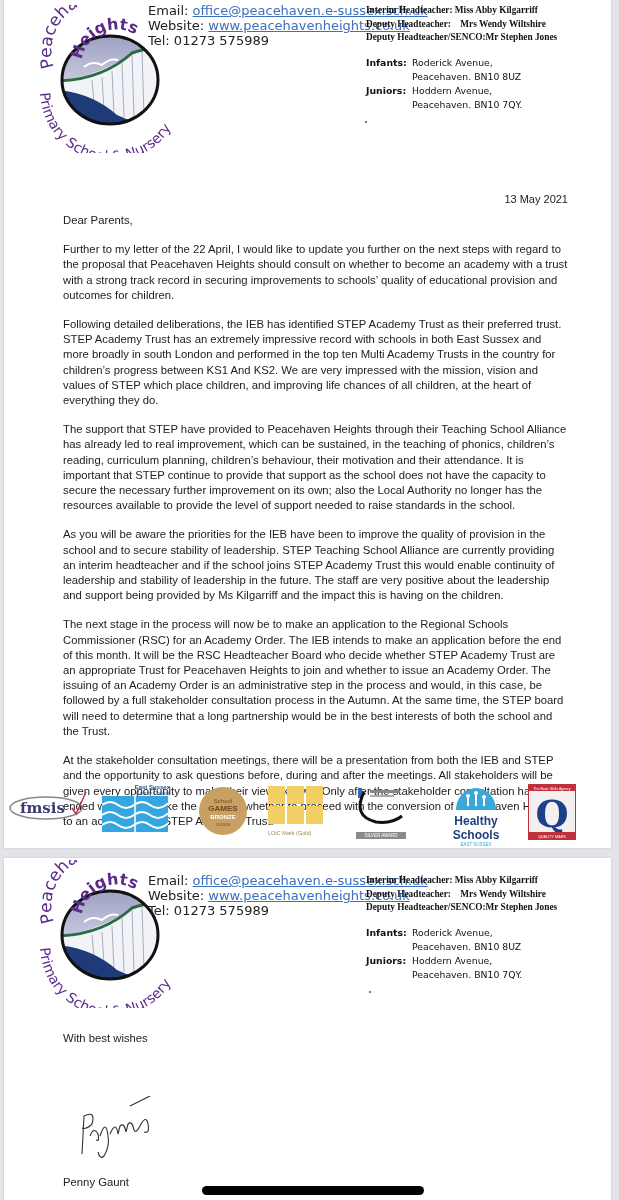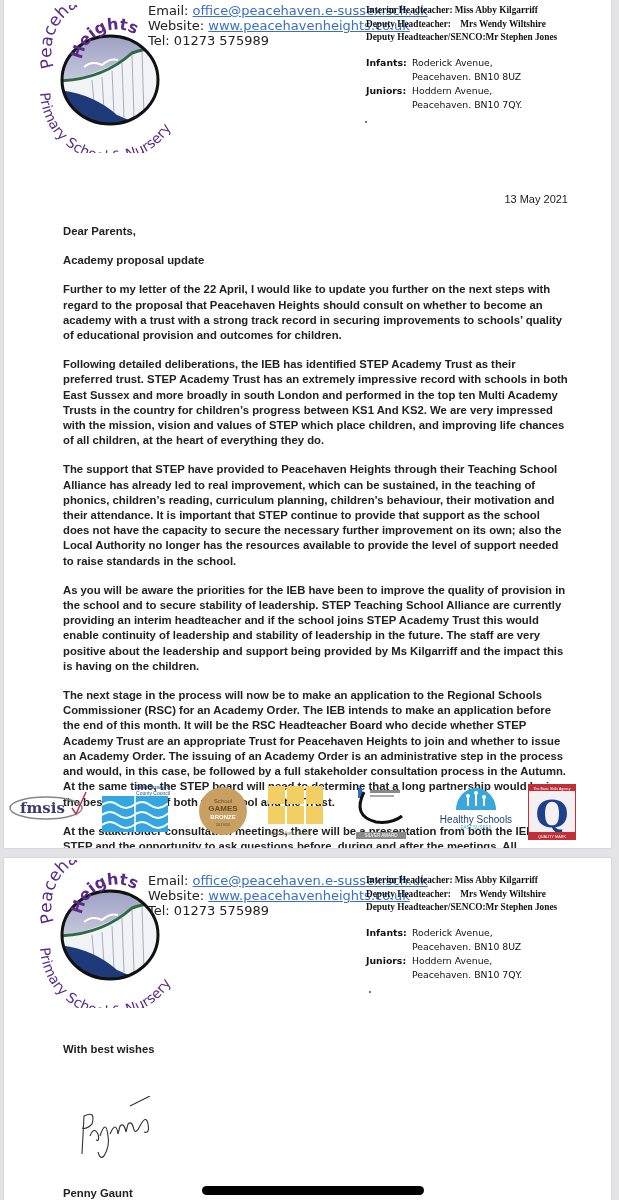--- a/index.html
+++ b/index.html
@@ -8,21 +8,21 @@
   #page1 { top:0; height:848px; }
   #page2 { top:858px; height:342px; }
   .logo { position:absolute; width:150px; height:148px; }
   .contact { position:absolute; font-family:"DejaVu Sans", sans-serif; font-size:13px; line-height:15px; color:#222; }
   .contact a { color:#3a6fc1; text-decoration:underline; }
   .staff { position:absolute; font-family:Liberation Serif, serif; font-size:9.3px; line-height:13.5px; color:#111; font-weight:bold; }
   .addr { position:absolute; font-family:"DejaVu Sans", sans-serif; font-size:9.3px; line-height:14px; color:#111; }
   .addr .lbl { display:inline-block; width:46px; font-weight:bold; }
   .addr .ind { padding-left:46px; }
   .body-text { position:absolute; left:59px; width:505px; font-size:11.3px; line-height:15.2px; color:#222; }
-  .body-text p { margin:12px 0 14px 0;font-weight:bold; }
+  .body-text p { margin:1px 0 14px 0; }
   .date { position:absolute; right:43px; top:193px; font-size:11px; color:#222; }
   .badges { position:absolute; left:2px; top:784px; width:590px; height:60px; }
   .badge { position:absolute; }
   .dot { position:absolute; width:2px; height:2px; background:#777; }
   .sig { position:absolute; }
 </style>
 </head>
 <body>
 
 <div class="page" id="page1">
@@ -78,21 +78,20 @@
     <div class="ind">Peacehaven. BN10 8UZ</div>
     <div><span class="lbl">Juniors:</span><span>Hoddern Avenue,</span></div>
     <div class="ind">Peacehaven. BN10 7QY.</div>
   </div>
   <div class="dot" style="left:361px; top:121px;"></div>
 
   <div class="date">13 May 2021</div>
 
   <div class="body-text" style="top:212px;">
     <p>Dear Parents,</p>
-    <p>Academy proposal update</p>
     <p>Further to my letter of the 22 April, I would like to update you further on the next steps with regard to the proposal that Peacehaven Heights should consult on whether to become an academy with a trust with a strong track record in securing improvements to schools’ quality of educational provision and outcomes for children.</p>
     <p>Following detailed deliberations, the IEB has identified STEP Academy Trust as their preferred trust.  STEP Academy Trust has an extremely impressive record with schools in both East Sussex and more broadly in south London and performed in the top ten Multi Academy Trusts in the country for children’s progress between KS1 And KS2. We are very impressed with the mission, vision and values of STEP which place children, and improving life chances of all children, at the heart of everything they do.</p>
     <p>The support that STEP have provided to Peacehaven Heights through their Teaching School Alliance has already led to real improvement, which can be sustained, in the teaching of phonics, children’s reading, curriculum planning, children’s behaviour, their motivation and their attendance. It is important that STEP continue to provide that support as the school does not have the capacity to secure the necessary further improvement on its own; also the Local Authority no longer has the resources available to provide the level of support needed to raise standards in the school.</p>
     <p>As you will be aware the priorities for the IEB have been to improve the quality of provision in the school and to secure stability of leadership. STEP Teaching School Alliance are currently providing an interim headteacher and if the school joins STEP Academy Trust this would enable continuity of leadership and stability of leadership in the future. The staff are very positive about the leadership and support being provided by Ms Kilgarriff and the impact this is having on the children.</p>
     <p>The next stage in the process will now be to make an application to the Regional Schools Commissioner (RSC) for an Academy Order. The IEB intends to make an application before the end of this month. It will be the RSC Headteacher Board who decide whether STEP Academy Trust are an appropriate Trust for Peacehaven Heights to join and whether to issue an Academy Order. The issuing of an Academy Order is an administrative step in the process and would, in this case, be followed by a full stakeholder consultation process in the Autumn. At the same time, the STEP board will need to determine that a long partnership would be in the best interests of both the school and the Trust.</p>
     <p>At the stakeholder consultation meetings, there will be a presentation from both the IEB and STEP and the opportunity to ask questions before, during and after the meetings. All stakeholders will be given every opportunity to make their views known. Only after the stakeholder consultation has ended will the IEB take the decision whether to proceed with the conversion of Peacehaven Heights to an academy with STEP Academy Trust.</p>
   </div>
 
   <div class="badges">
 
@@ -153,21 +152,21 @@
         <path d="M0,24 A20,22 0 0 1 40,24 Z" fill="#3aa7d9"></path>
         <g fill="#fff">
             <circle cx="12" cy="10" r="2"></circle>
             <circle cx="20" cy="7" r="2"></circle>
             <circle cx="28" cy="11" r="2"></circle>
         <rect x="11" y="12" width="2" height="8"></rect>
             <rect x="19" y="9" width="2" height="11"></rect>
             <rect x="27" y="13" width="2" height="7"></rect>
           </g>
       </svg>
-      <div style="font-family:'Liberation Sans',sans-serif; font-size:10px; font-weight:normal; color:#1e3f7a;">Healthy Schools</div>
+      <div style="font-family:'Liberation Sans',sans-serif; font-size:12px; font-weight:bold; color:#1e3f7a;">Healthy Schools</div>
       <div style="font-family:'Liberation Sans',sans-serif; font-size:4.5px; color:#3aa7d9;">EAST SUSSEX</div>
     </div>
 
     <svg class="badge" style="left:522px; top:0px;" width="48" height="56" viewBox="0 0 48 56">
       <rect x="0" y="0" width="48" height="56" fill="#f4f0f2" stroke="#c0303a" stroke-width="2"></rect>
       <rect x="0" y="0" width="48" height="7" fill="#c0303a"></rect>
       <text x="24" y="5.5" text-anchor="middle" font-family="Liberation Sans, sans-serif" font-size="3.5" fill="#fff">The Basic Skills Agency</text>
       <text x="24" y="43" text-anchor="middle" font-family="DejaVu Serif, serif" font-size="38" font-weight="bold" fill="#1e3f8c">Q</text>
       <rect x="0" y="48" width="48" height="8" fill="#c0303a"></rect>
       <text x="24" y="54" text-anchor="middle" font-family="Liberation Sans, sans-serif" font-size="3.8" fill="#fff">QUALITY MARK</text>

